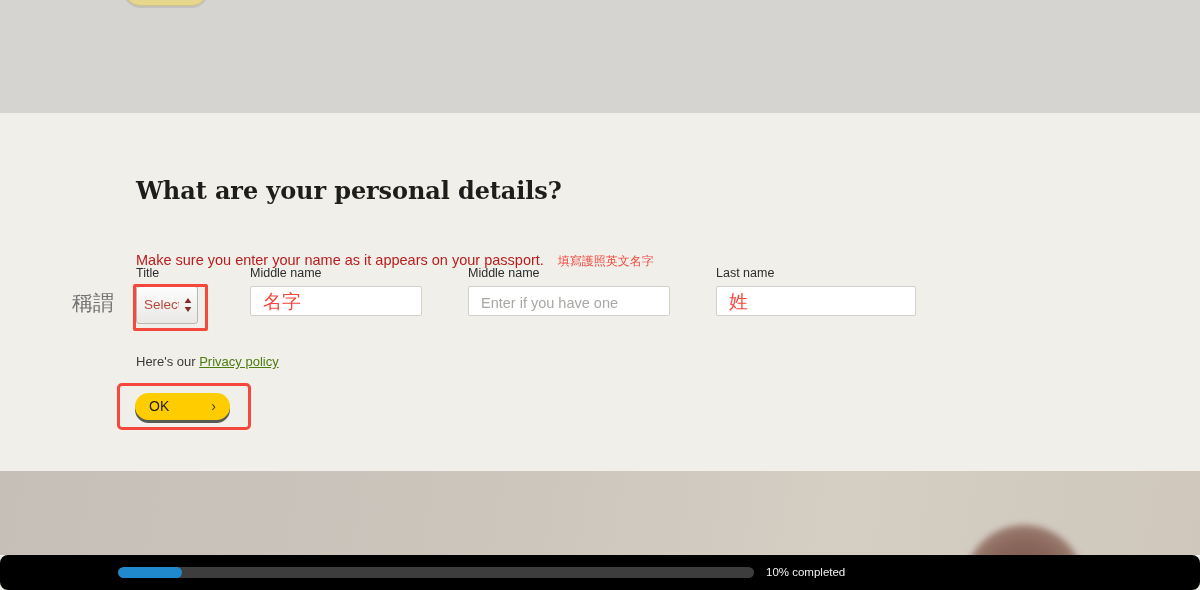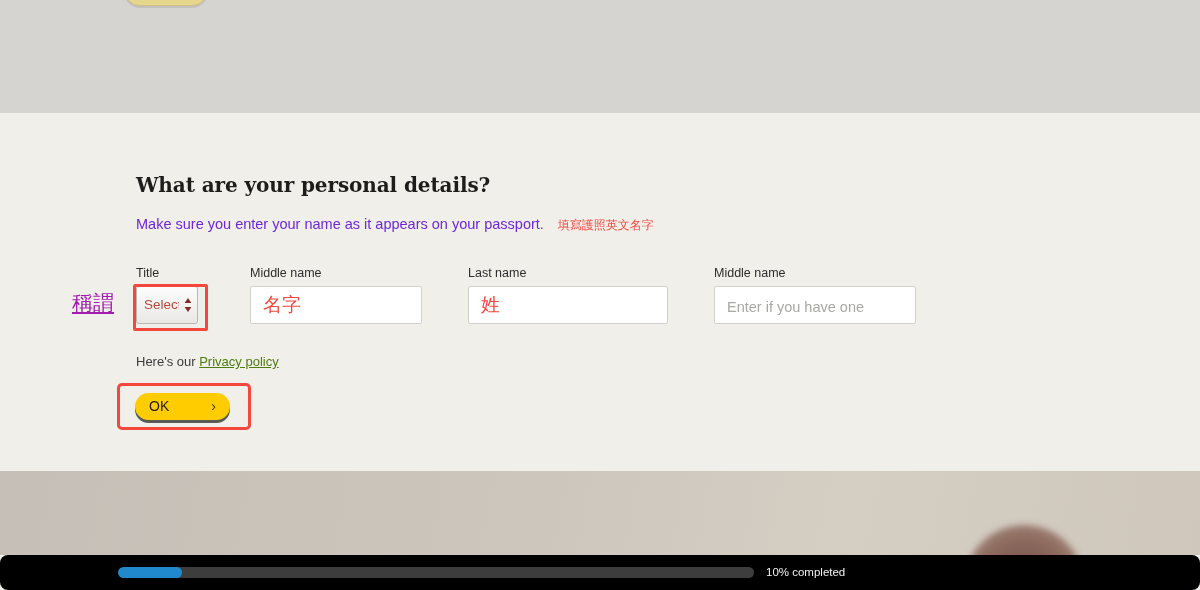--- a/index.html
+++ b/index.html
@@ -35,38 +35,39 @@
     position: absolute;
     left: 0; top: 113px;
     width: 1200px; height: 358px;
     background: #f0efea;
   }
 
   #page-title {
     position: absolute;
     left: 136px; top: 47px;
     font-family: "DejaVu Serif", serif;
-    font-size: 20px;
+    font-size: 24px;
     font-weight: 900;
     letter-spacing: -0.1px;
     color: #1d1d1b;
     white-space: nowrap;
   }
 
   #subtitle-row {
     position: absolute;
     left: 136px; top: 103px;
     display: flex;
     align-items: baseline;
     gap: 14px;
     white-space: nowrap;
   }
   #subtitle {
     font-size: 14.5px;
-    color: #6d28d9;
+    color: #b91c1c;
+    margin-top: 36px;
   }
   #subtitle-annotation {
     font-family: Liberation Sans, sans-serif;
     font-size: 12px;
     color: #f4483c;
     line-height: 1;
   }
 
   
   #form-row {
@@ -81,21 +82,21 @@
     margin-right: 14px;
   }
   .field-label {
     font-size: 12.5px;
     color: #2d2d2d;
     margin-bottom: 6px;
     display: block;
     line-height: 14px;
   }
   .field-input {
-    height: 38px;
+    height: 30px;
     border: 1px solid #d2d2cd;
     background: #ffffff;
     border-radius: 2px;
     padding: 0 12px;
     font-family: "DejaVu Sans", sans-serif;
     font-size: 19px;
     color: #f4483c;
     line-height: 36px;
     outline: none;
     display: block;
@@ -151,23 +152,22 @@
   #hl-ok-button {
     left: 117px; top: 383px;
     width: 134px; height: 47px;
     border-radius: 5px;
   }
   #title-annotation {
     position: absolute;
     left: 72px; top: 293px;
     font-family: "DejaVu Sans", sans-serif;
     font-size: 21px;
-    color: #a21caf;
+    color: #737373;
     line-height: 1;
-    text-decoration: underline;
   }
 
   
   #privacy-row {
     position: absolute;
     left: 136px; top: 241px;
     font-size: 13px;
     color: #3b3b3b;
     white-space: nowrap;
   }
@@ -280,27 +280,27 @@
         </svg>
       </div>
     </div>
 
     <div class="field">
       <label class="field-label">Middle name</label>
       <input class="field-input" id="first-name-input" type="text" value="名字" style="">
     </div>
 
     <div class="field">
+      <label class="field-label">Middle name</label>
+      <input class="field-input" id="middle-name-input" type="text" placeholder="Enter if you have one" style="">
+    </div>
+
+    <div class="field">
       <label class="field-label">Last name</label>
       <input class="field-input" id="last-name-input" type="text" value="姓" style="">
-    </div>
-
-    <div class="field">
-      <label class="field-label">Middle name</label>
-      <input class="field-input" id="middle-name-input" type="text" placeholder="Enter if you have one" style="">
     </div>
   </div>
 
   <div id="privacy-row">
     <span>Here's our</span>
     <a href="#" id="privacy-link">Privacy policy</a>
   </div>
 </div>
 
 <div id="title-annotation">稱謂</div>

